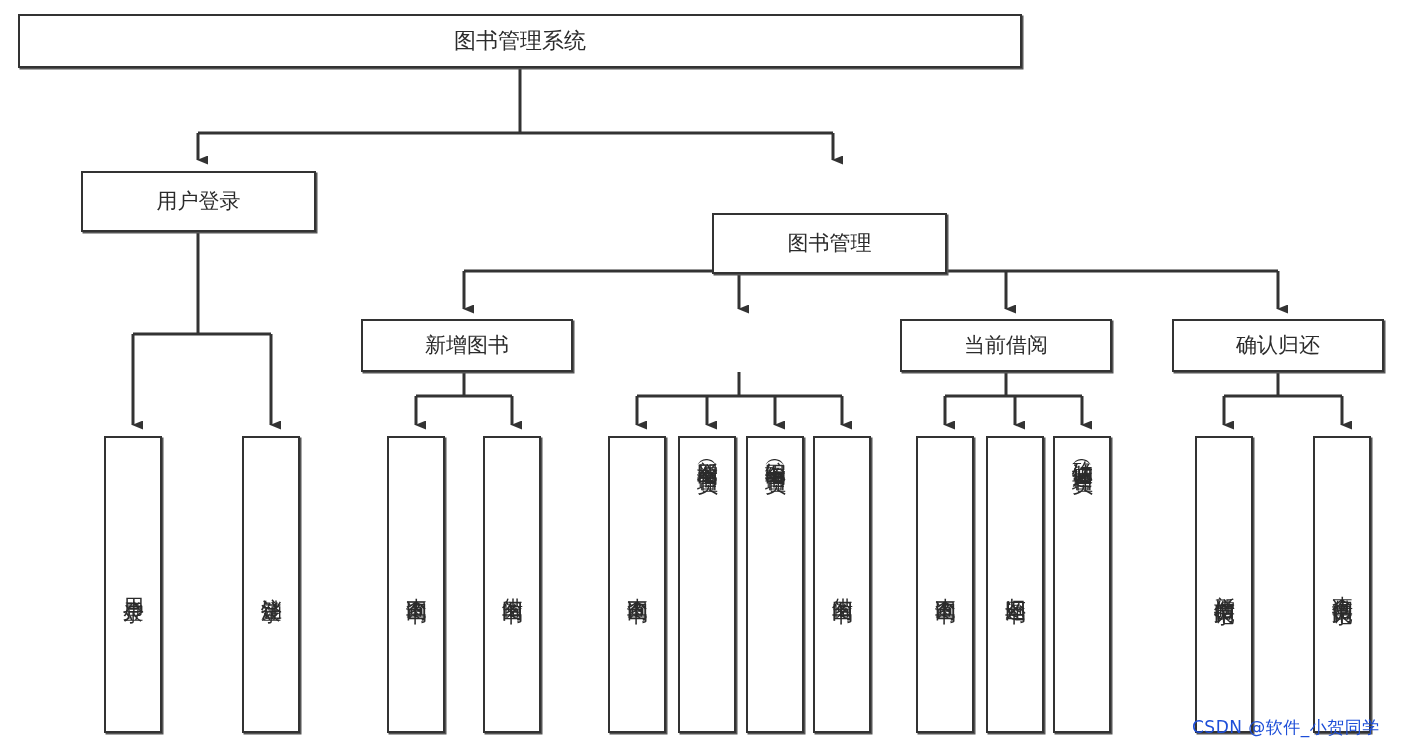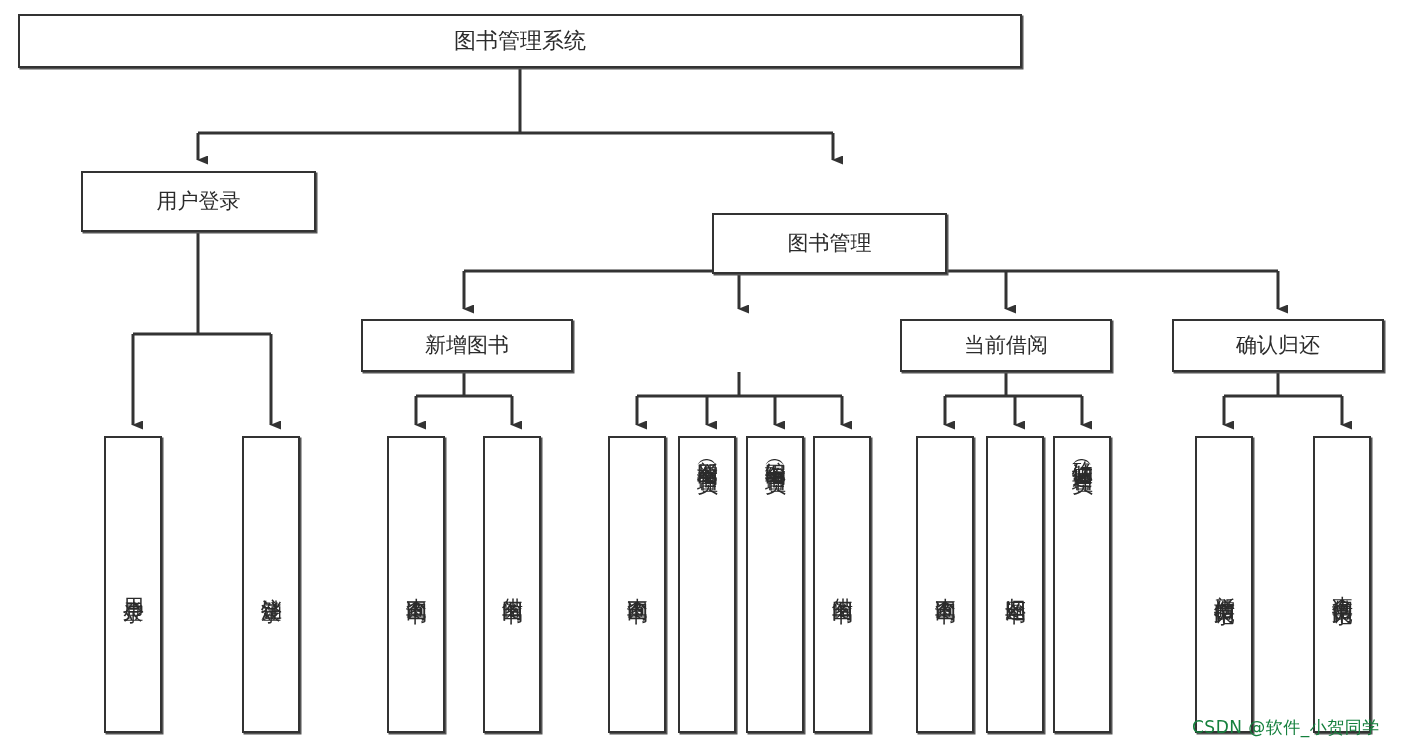--- a/index.html
+++ b/index.html
@@ -64,21 +64,21 @@
     height: auto;
     white-space: nowrap;
   }
   .node.vertical.v-center {
     align-items: center;
     padding-top: 0;
   }
   .watermark {
     position: absolute;
     font-size: 17px;
-    color: #15803d;
+    color: #1d4ed8;
     letter-spacing: 0.5px;
     white-space: nowrap;
     user-select: none;
   }
 </style>
 </head>
 <body>
 
 <div id="diagram-root">
 

